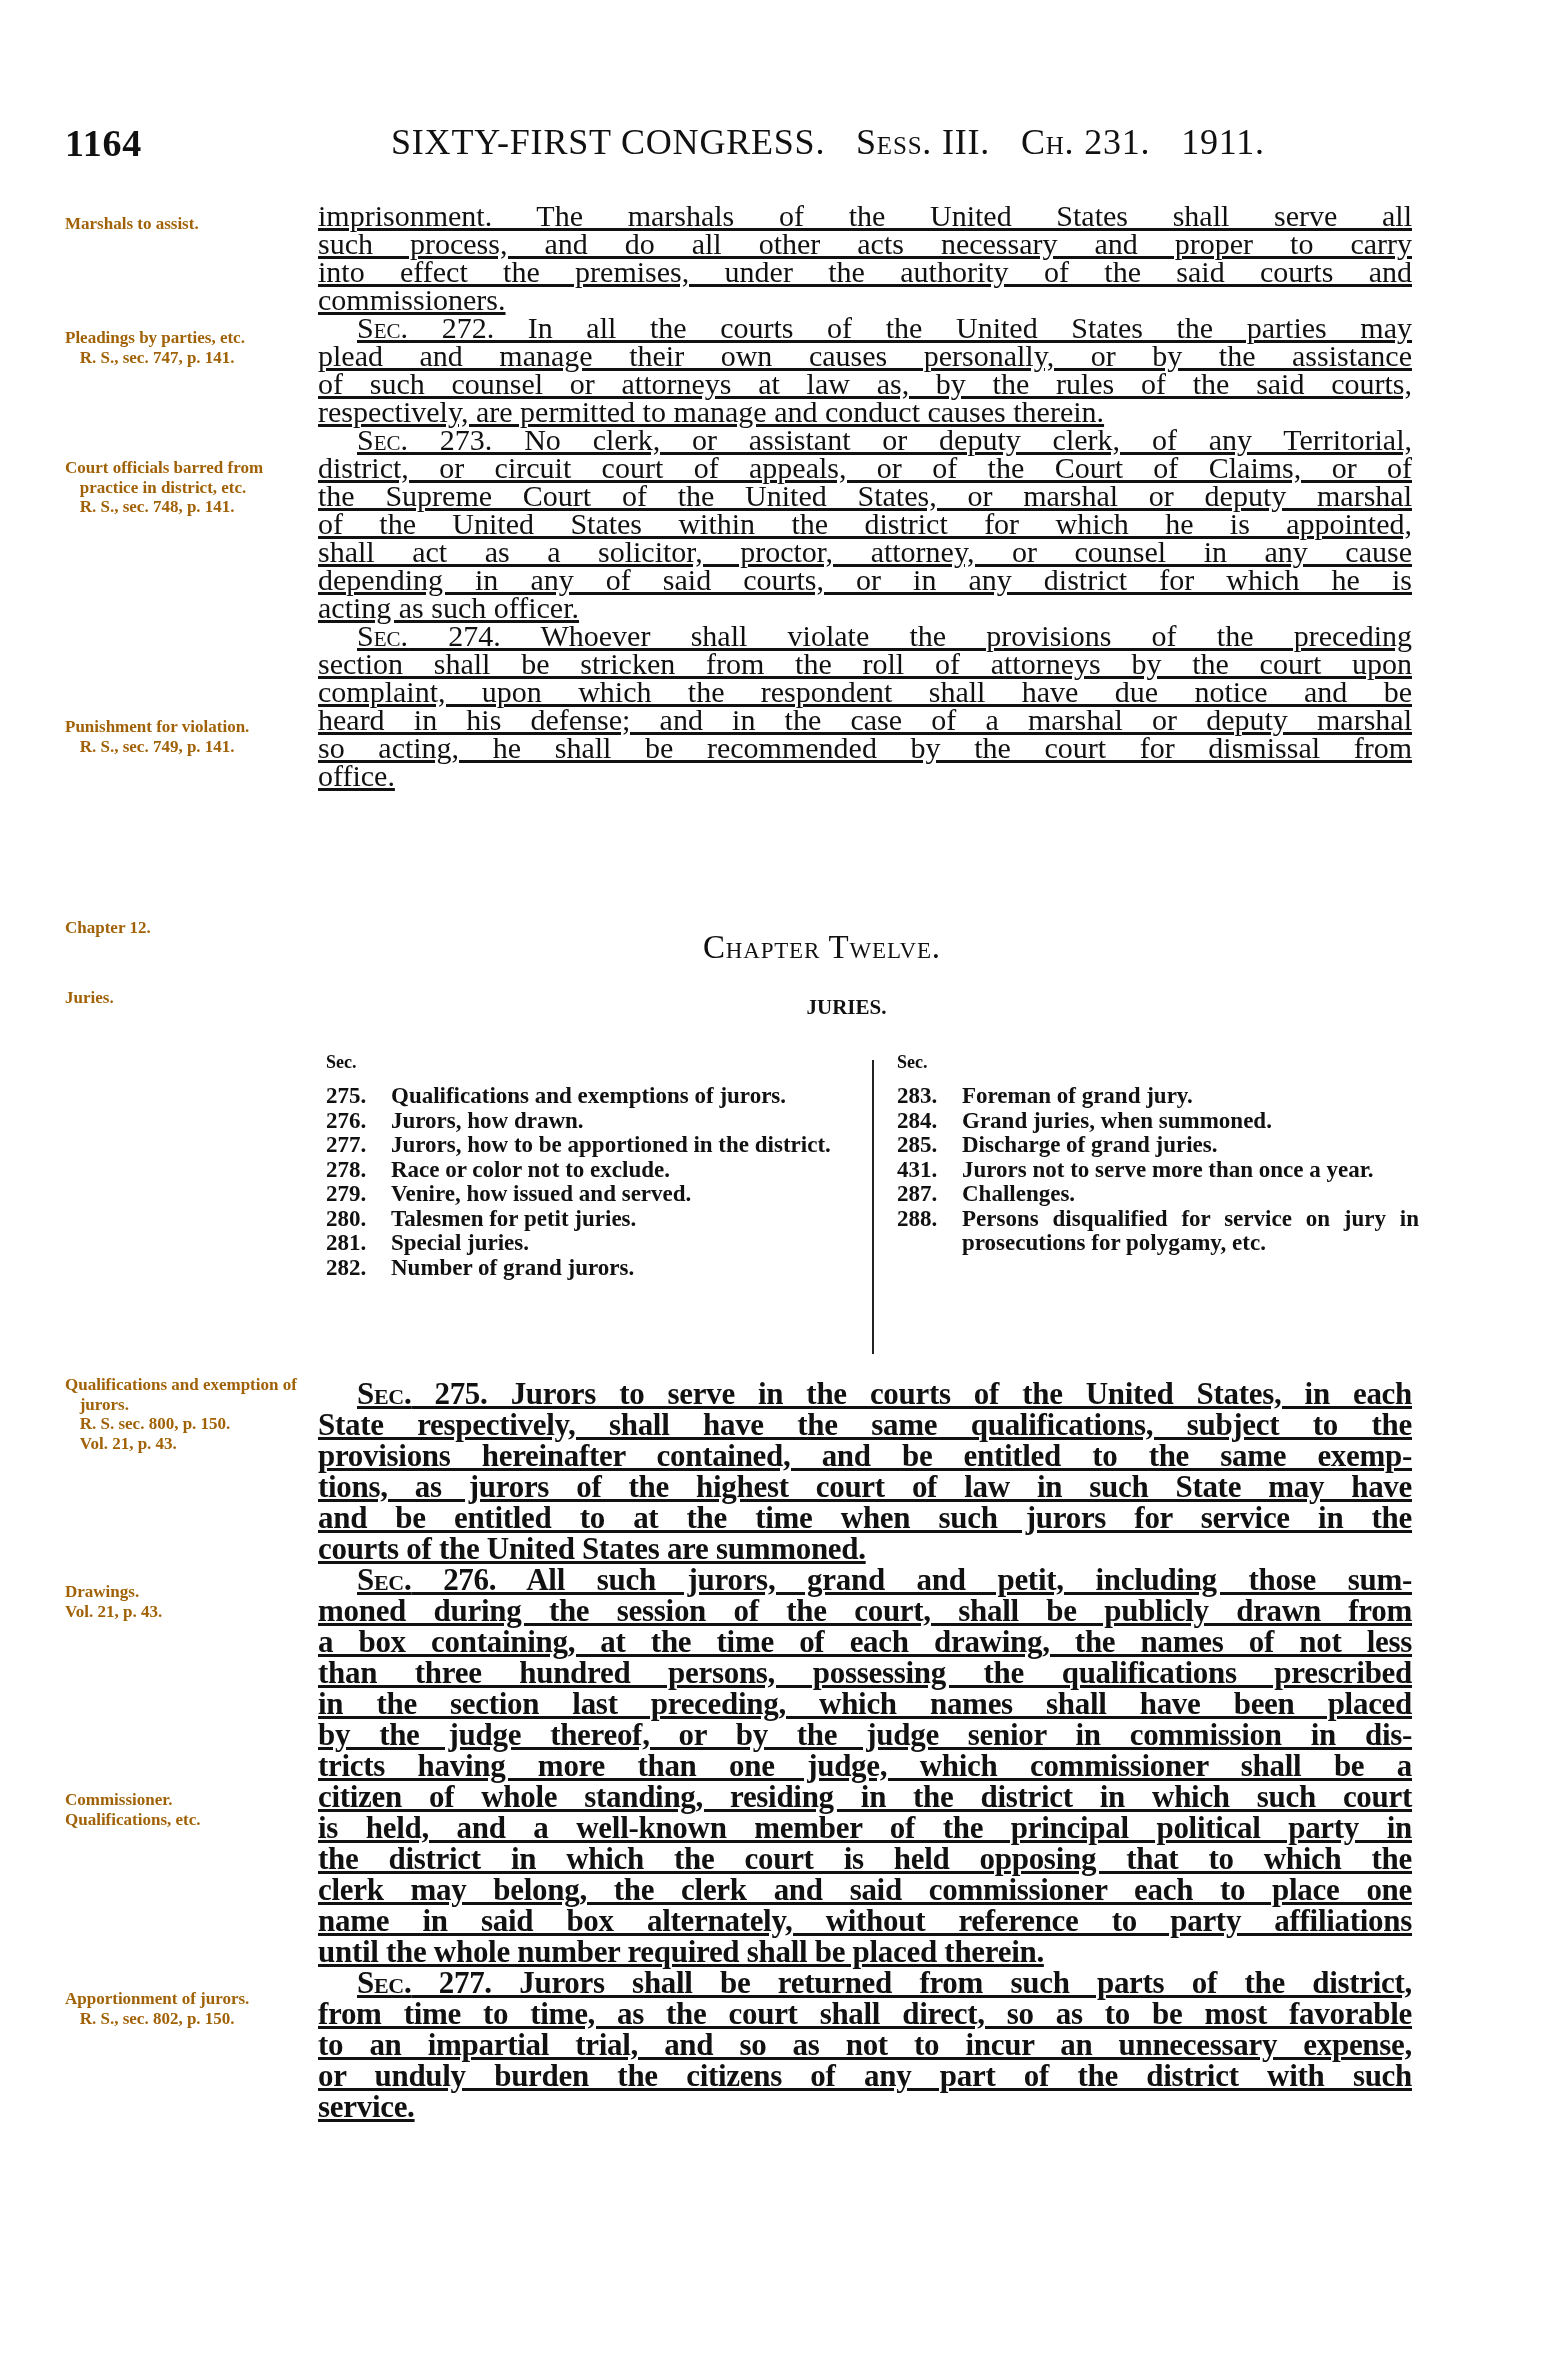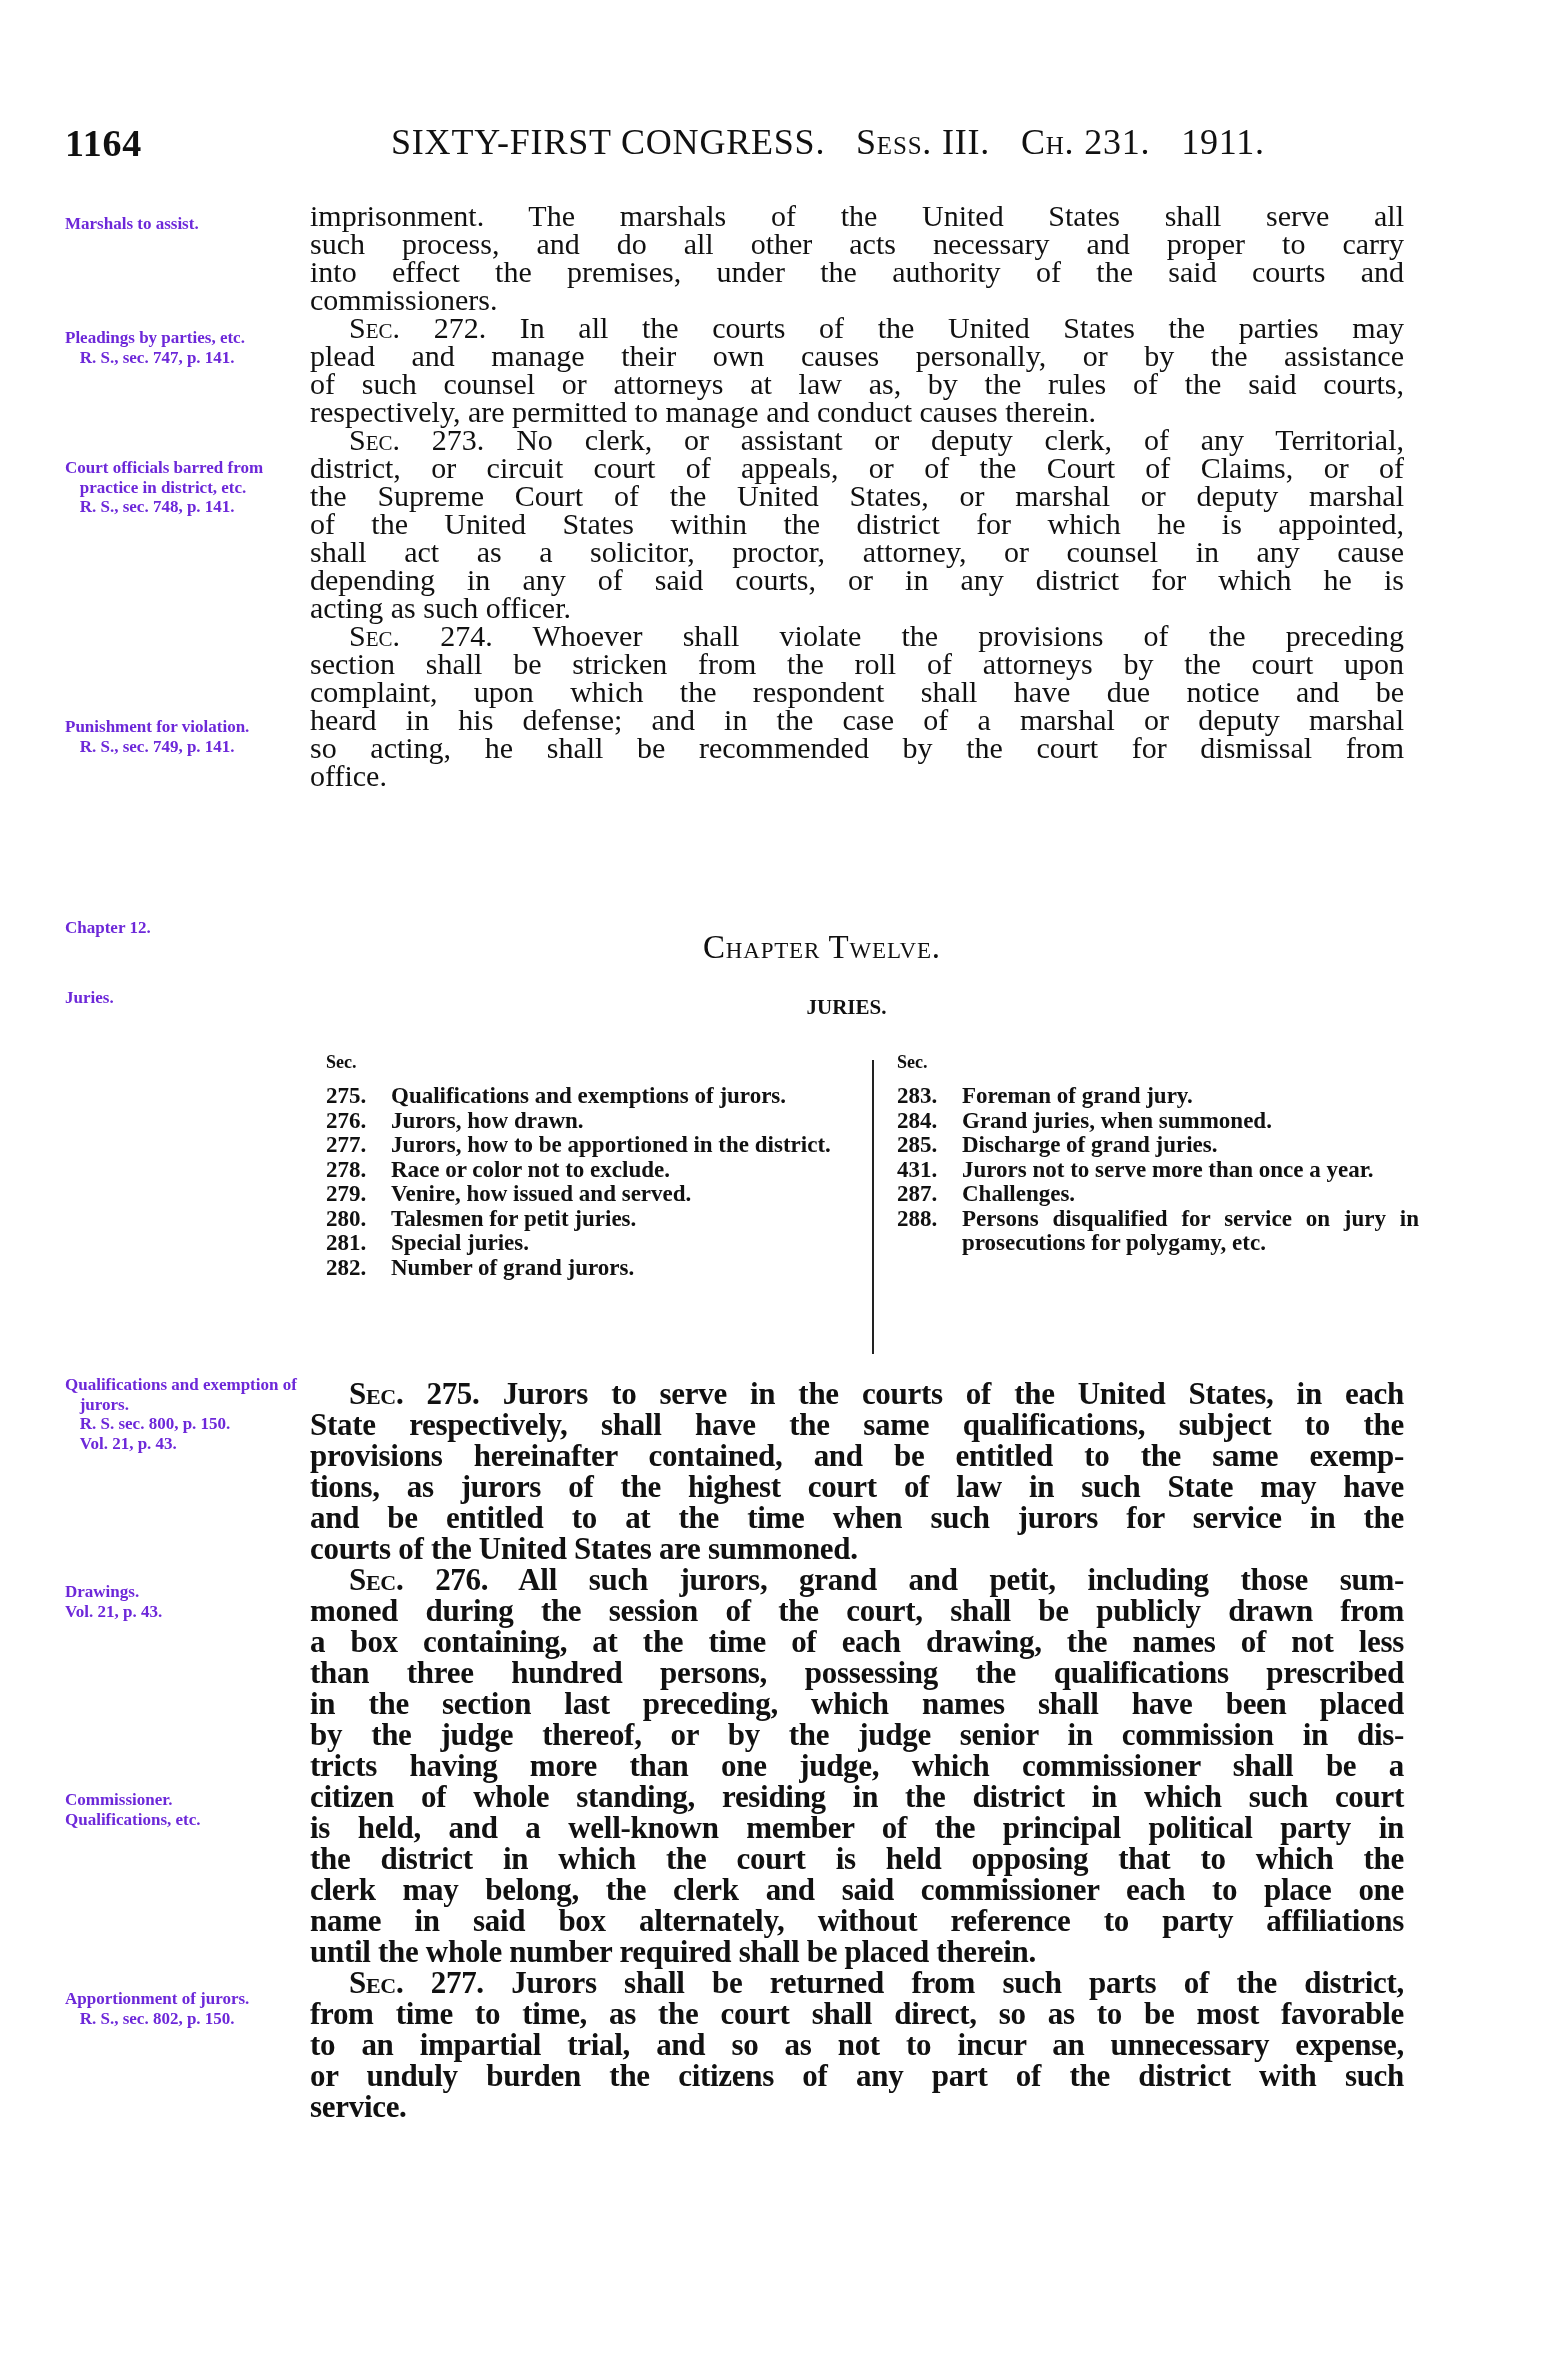--- a/index.html
+++ b/index.html
@@ -11,29 +11,30 @@
   .abs { position: absolute; }
   #running-head { left: 0; top: 121px; width: 1474px; height: 49px; padding-left: 44px; }
   #page-number { left: 65px; top: 0; font-size: 38px; font-weight: bold; letter-spacing: 0.8px; }
   #head-title { left: 391px; top: 0; font-size: 36px; letter-spacing: 0.8px; white-space: nowrap; }
   #head-title span { margin-right: 21px; }
   .sc { font-variant: small-caps; }
 
   .margin-note {
     position: absolute; left: 65px; width: 253px;
     font-size: 17px; line-height: 19.6px; font-weight: bold;
-    color: #6d28d9;
+    color: #a16207;
   }
   .margin-note .indent { padding-left: 14.7px; display: block; }
   .margin-note .hang { display: block; padding-left: 14.7px; text-indent: -14.7px; }
 
   .body-block {
-    position: absolute; left: 310px; width: 1094px;
+    position: absolute; left: 318px; width: 1094px;
     font-size: 30px; line-height: 28px;
     text-align: justify;
+    text-decoration: underline;
   }
   .line { display: block; text-align: justify; text-align-last: justify; white-space: nowrap; height: 28px; overflow: visible; }
   .line.last { text-align-last: left; }
   .line.indent { padding-left: 39px; }
 
   .lower-block { font-size: 31px; line-height: 31px; font-weight: bold; letter-spacing: -0.3px; }
   .lower-block .line { height: 31px; }
   .lower-block .line.indent { padding-left: 39px; }
 
   #chapter-heading { left: 0; width: 1546px; top: 929px; text-align: center; font-size: 33px; font-variant: small-caps; letter-spacing: 0.8px; padding-left: 98px; box-sizing: border-box; }

